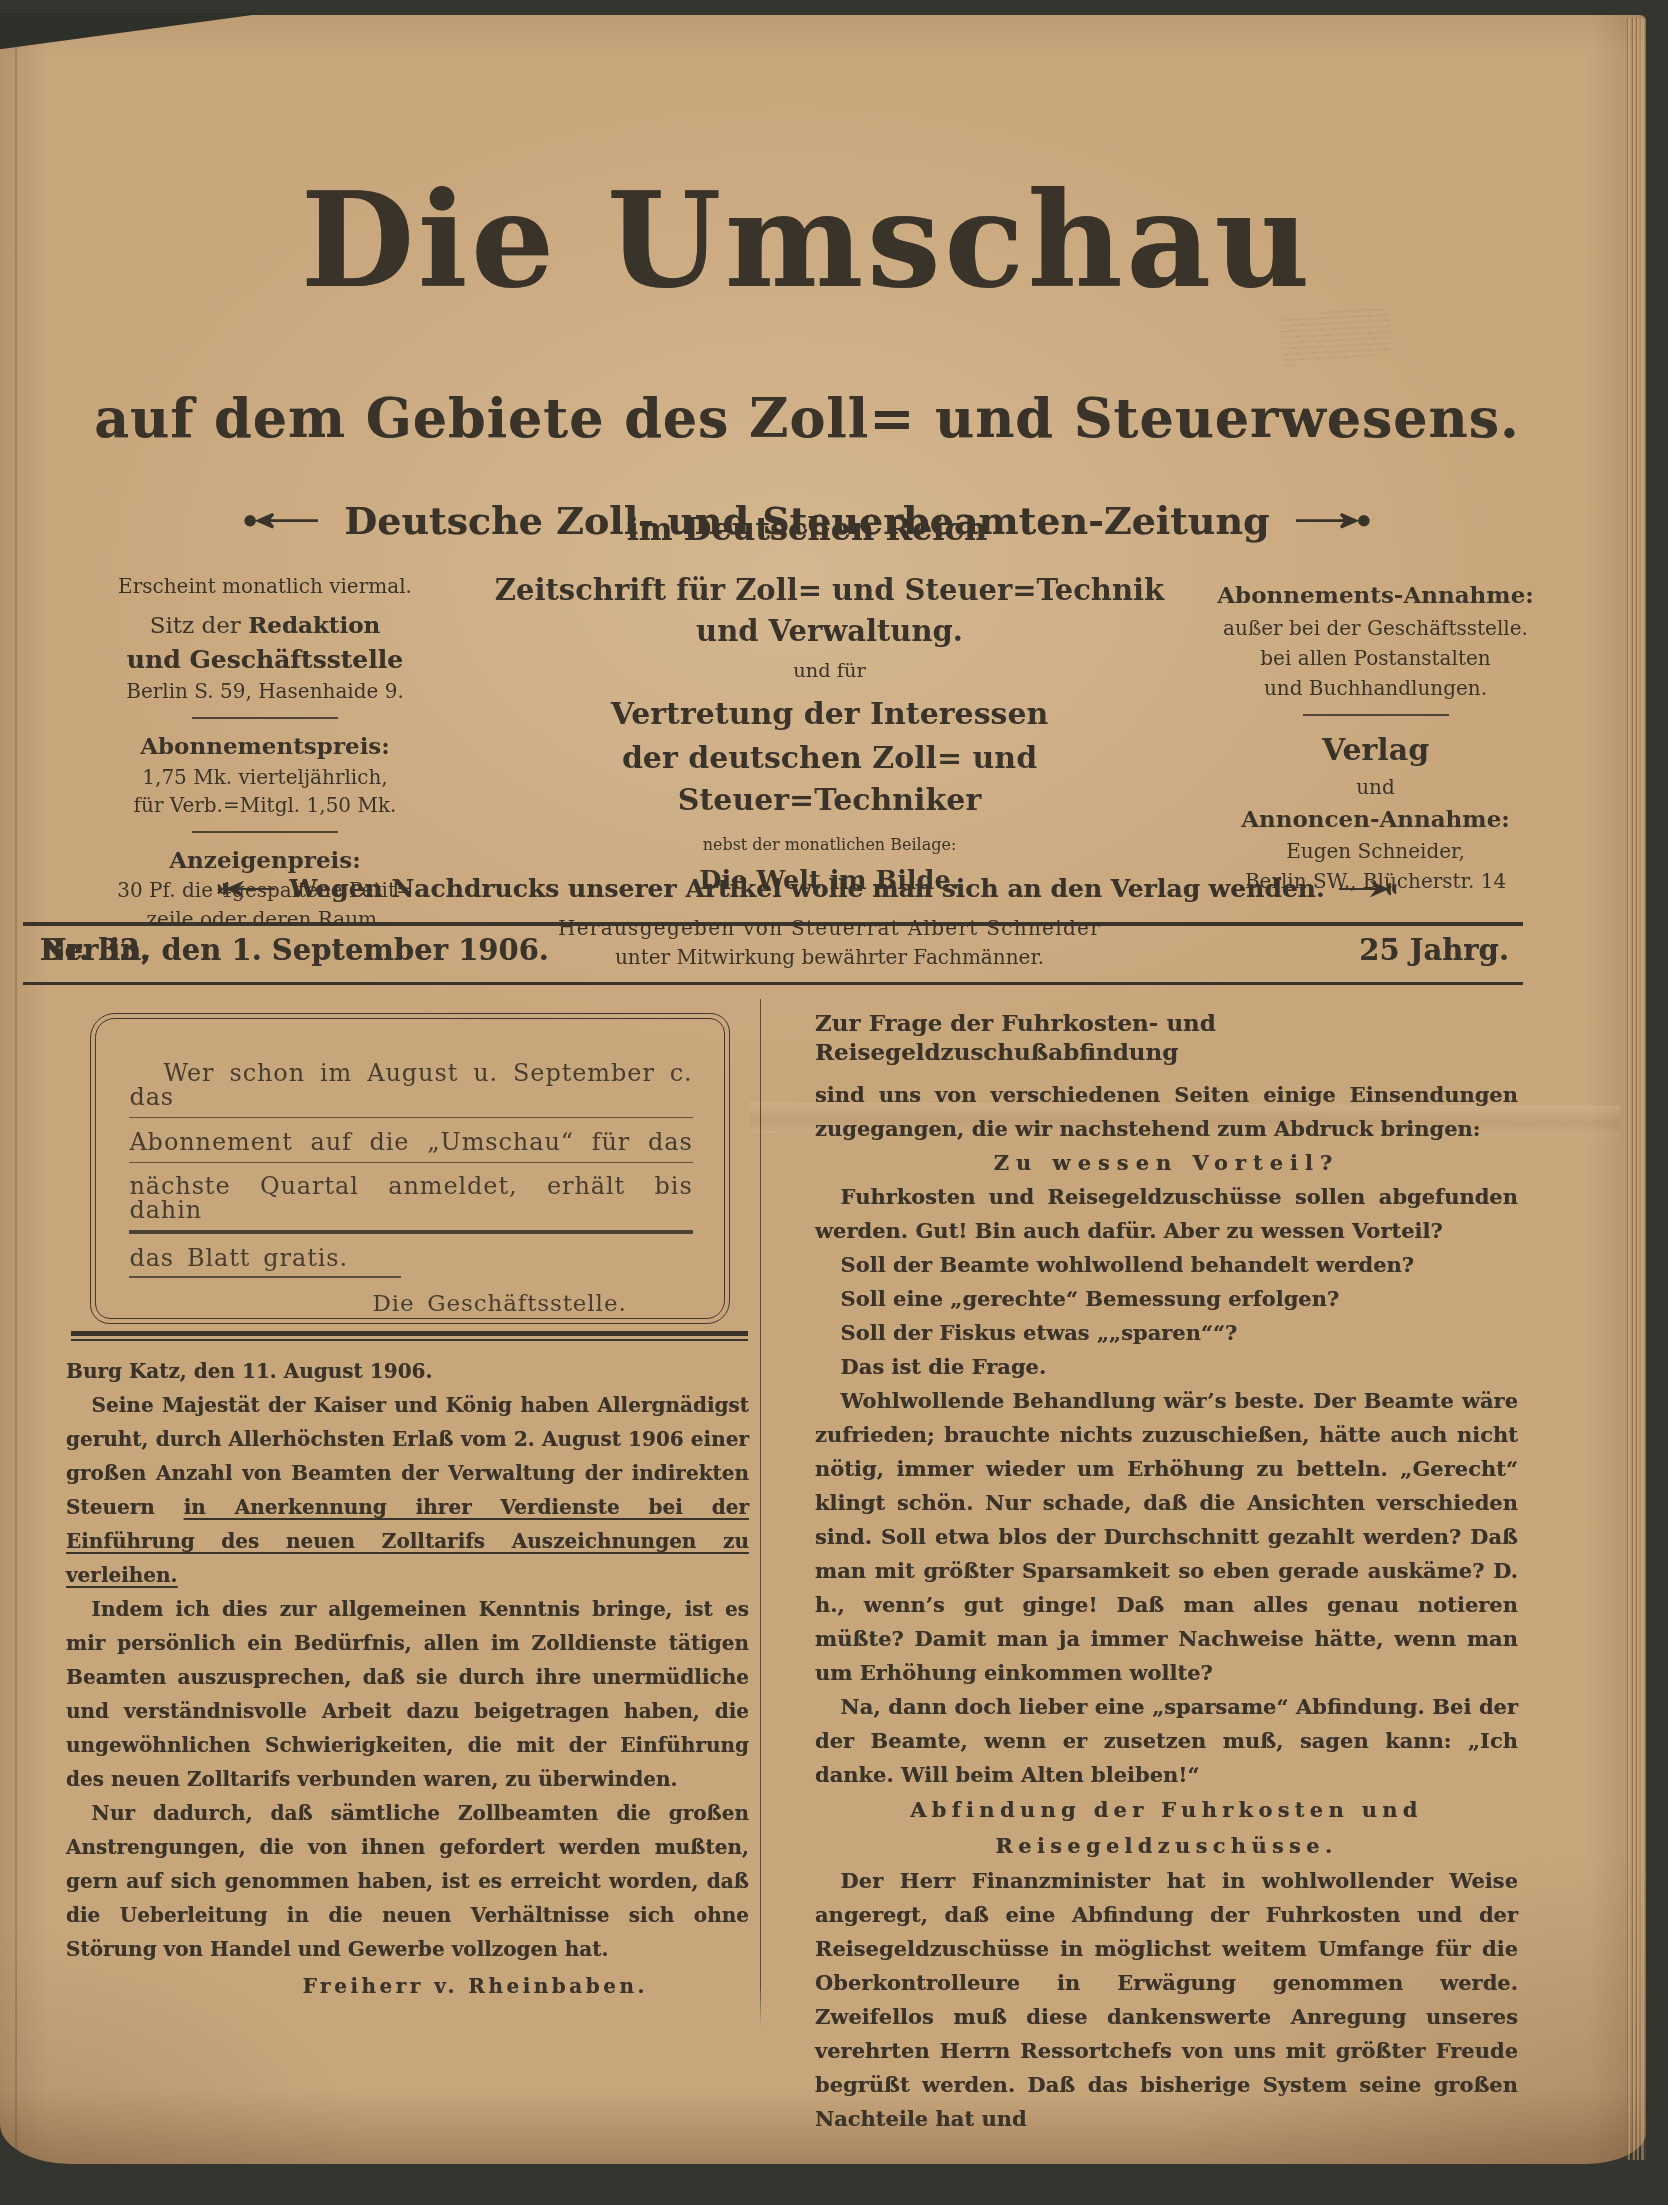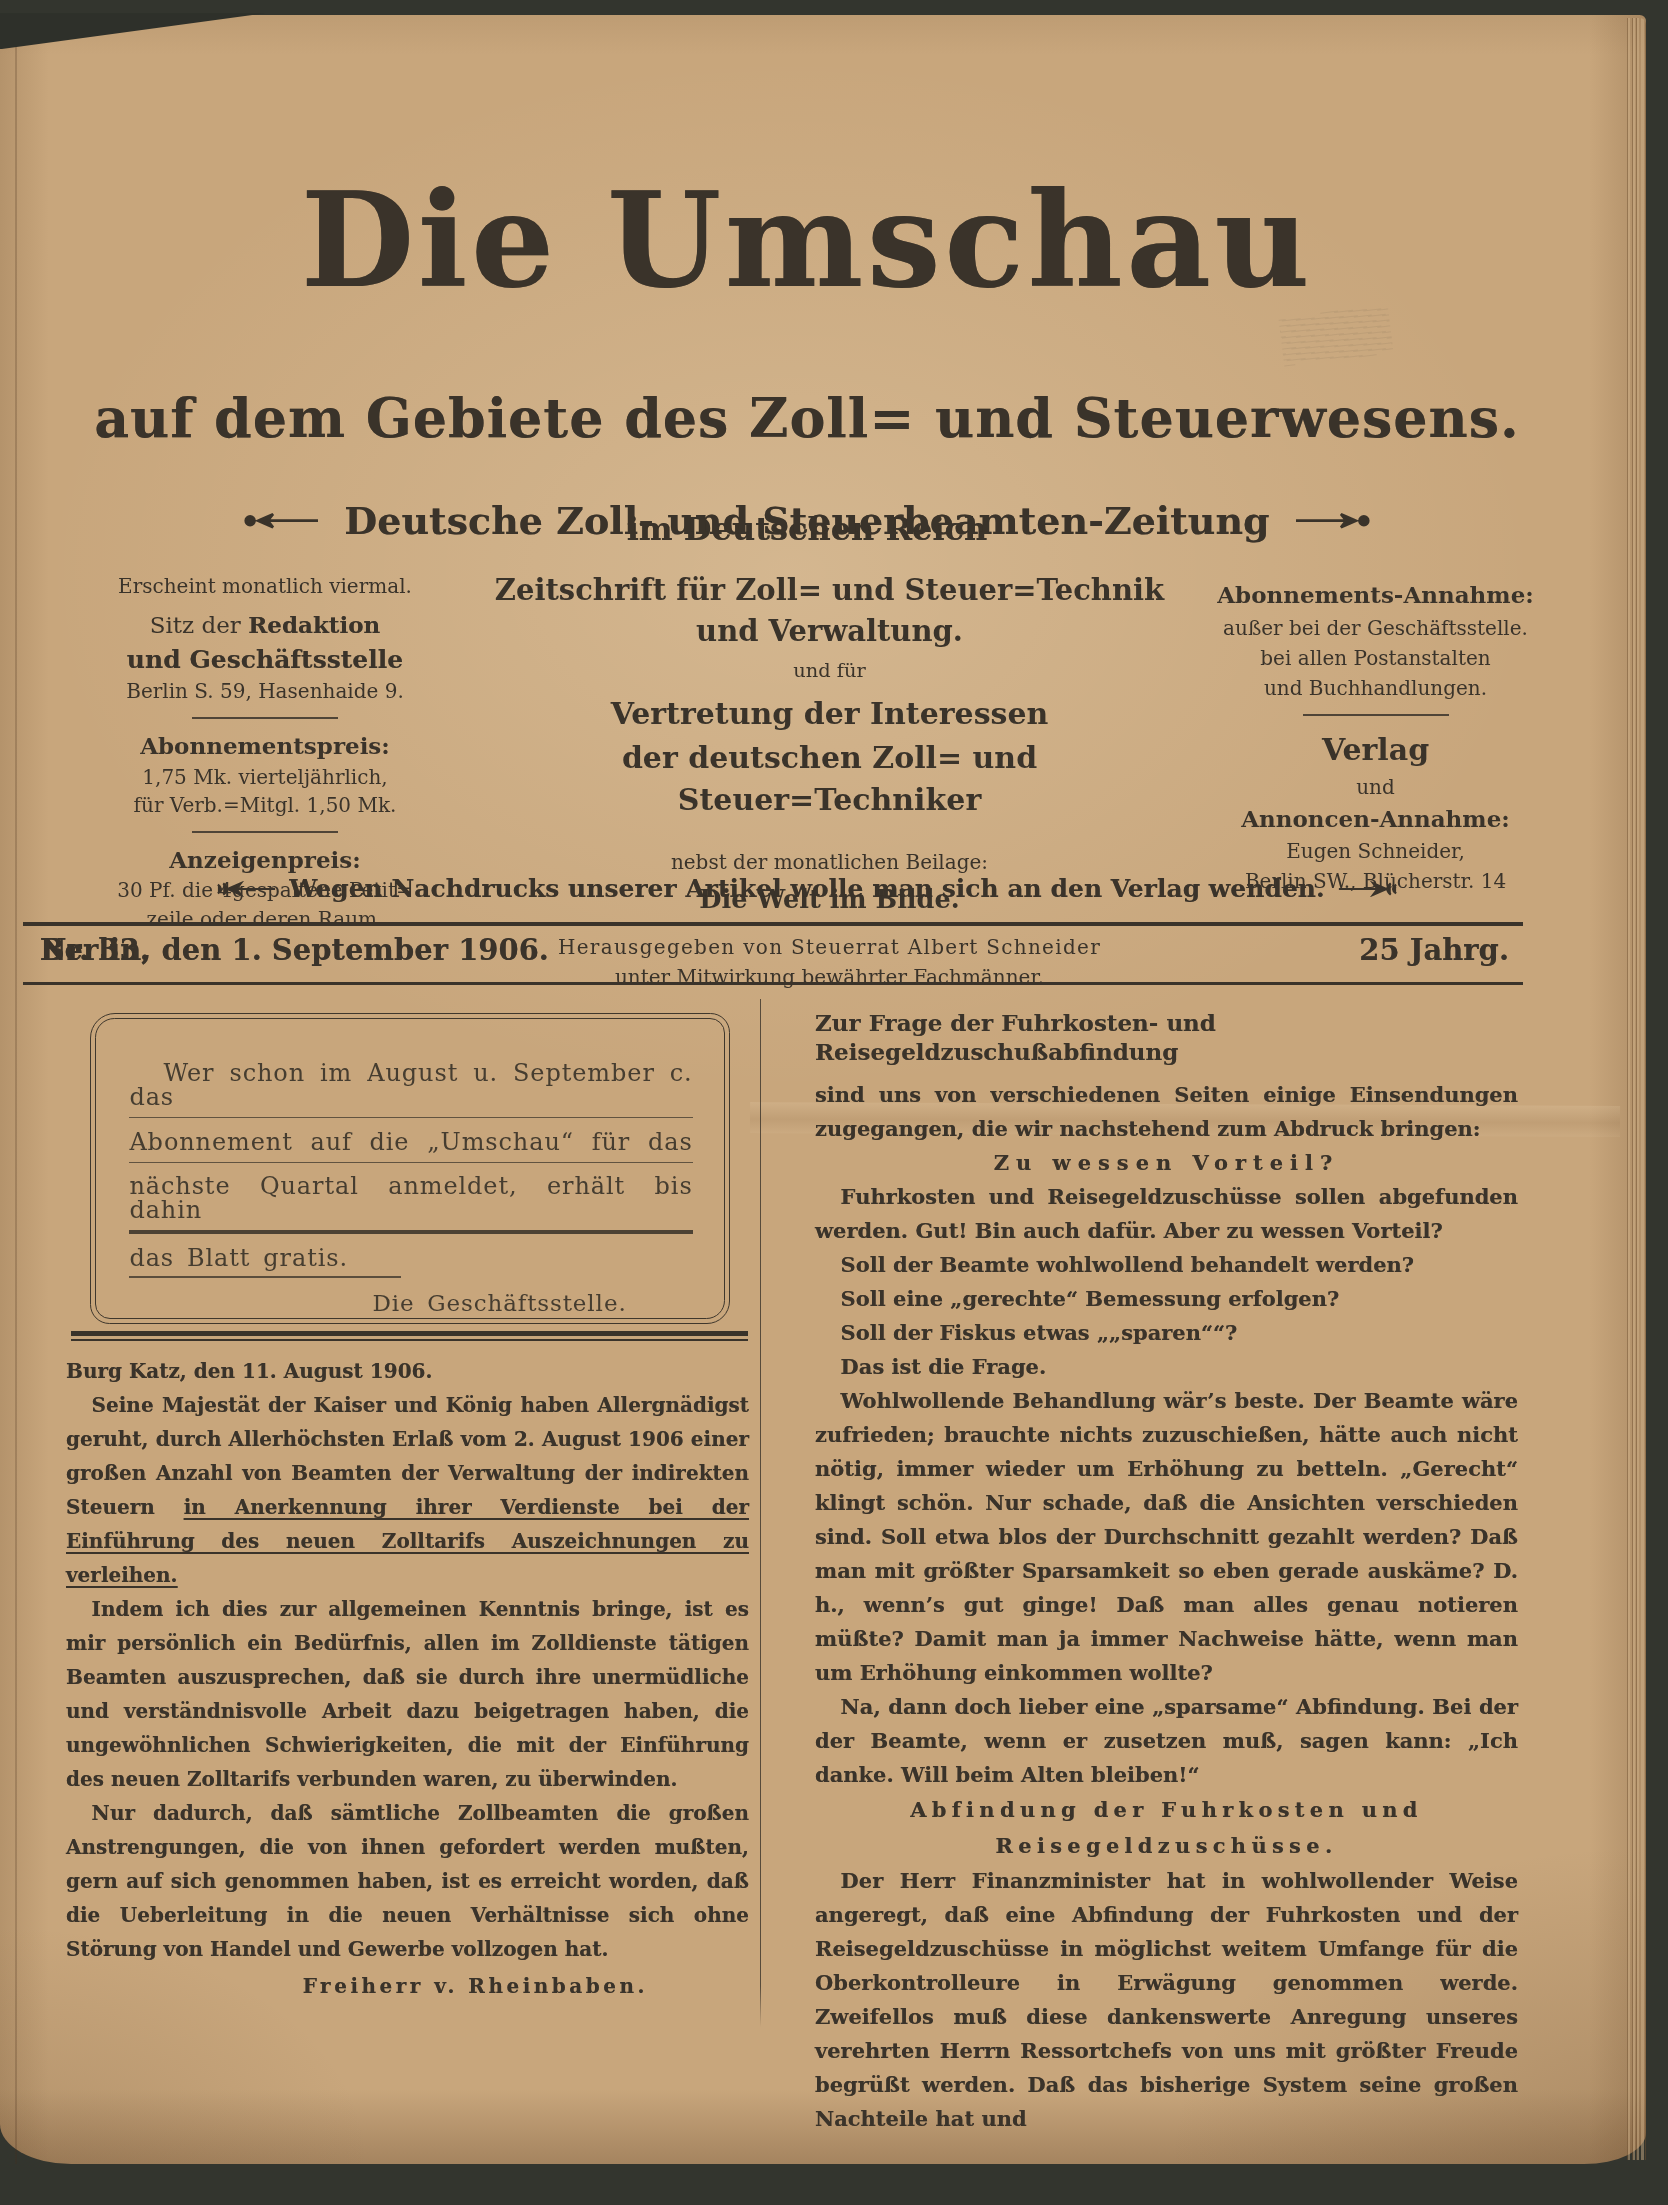--- a/index.html
+++ b/index.html
@@ -62,21 +62,21 @@
 
   
   .info-col { position:absolute; text-align:center; }
   .info-left  { left:62px;  top:557px; width:406px;  font-size:20px; line-height:1.42; }
   .info-center{ left:468px; top:555px; width:723px; font-size:20px; line-height:1.4; }
   .info-right { left:1186px; top:563px; width:379px;  font-size:20px; line-height:1.5; }
   .ic-l1 { font-size:29px; font-weight:bold; }
   .ic-l2 { font-size:19.4px; margin-top:6.2px; }
   .ic-l3 { font-size:30px; font-weight:bold; margin-top:8px; }
   .ic-l4 { font-size:30px; font-weight:bold; margin-top:2.6px; }
-  .ic-l5 { font-size:20px; margin-top:27px; }
+  .ic-l5 { font-size:16px; margin-top:13px; }
   .ic-l6 { font-size:25.6px; font-weight:bold; margin-top:6.2px; }
   .ic-l7 { font-size:20px; margin-top:15px; letter-spacing:1.3px; }
   .ic-l8 { font-size:20px; margin-top:1.8px; }
   .info-h { font-size:23px; font-weight:bold; }
   .mini-rule { width:146px; height:2.2px; background:#3a332a; margin:11.5px auto 10.6px auto; opacity:.85; }
 
   
   .nachdruck { position:absolute; left:0; top:859px; width:1614px; text-align:center;
     font-size:25px; display:flex; align-items:center; justify-content:center; gap:13.2px; }
   .rule { position:absolute; left:23px; width:1500px; background:#3a332a; }

